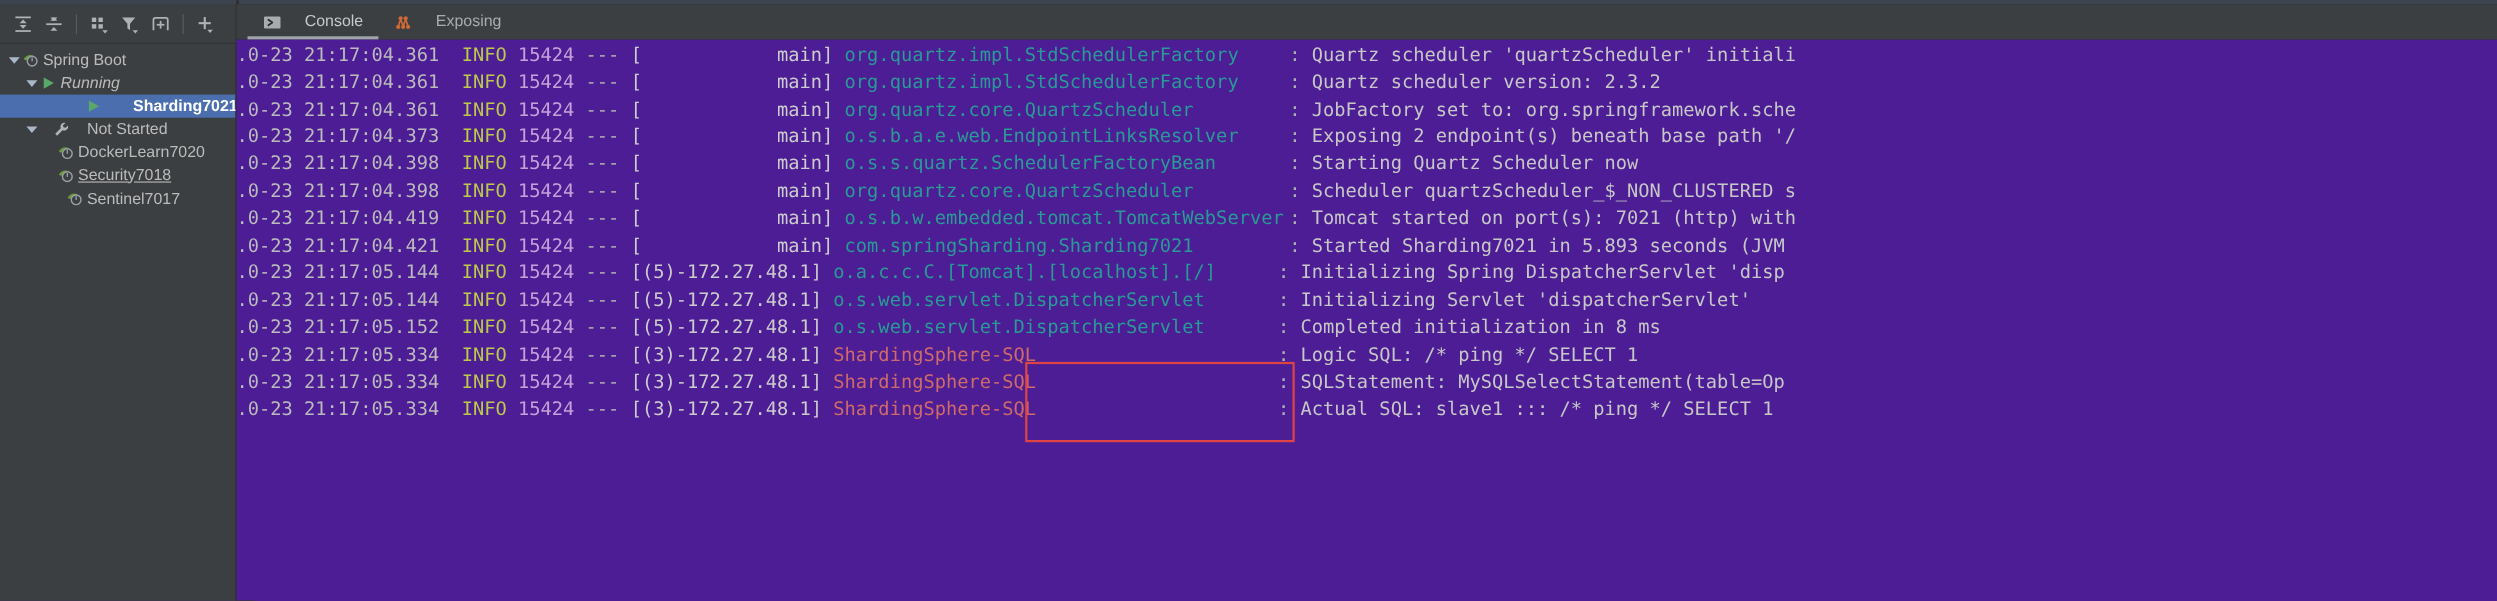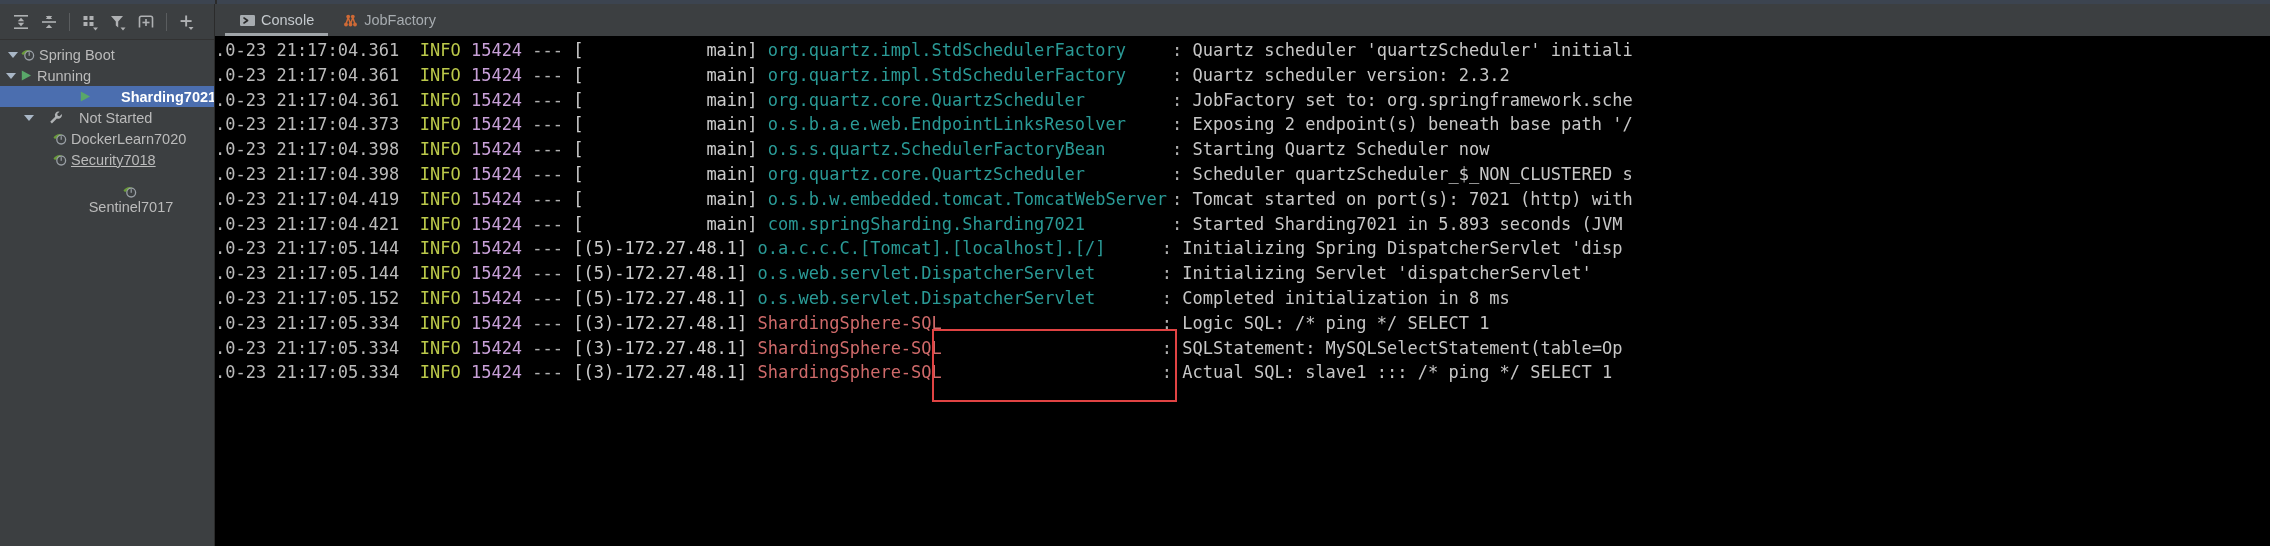--- a/index.html
+++ b/index.html
@@ -67,33 +67,33 @@
     margin-top: 42px;
   }
 
   
   .right-panel { flex: 1; min-width: 0; display: flex; flex-direction: column; background: #2b2b2b; }
   .tabbar {
     height: 32px; background: #3c3f41; display: flex; align-items: stretch;
     padding-left: 10px; flex-shrink: 0;
   }
   .tab {
-    display: flex; align-items: center; gap: 5px;
+    display: flex; align-items: center; gap: 21px;
     padding: 0 14px; color: #a7acb0; font-size: 14.5px;
     position: relative;
   }
   .tab.active { color: #c4c9cd; }
   .tab.active::after {
     content: ""; position: absolute; left: 0; right: 0; bottom: 0;
     height: 3px; background: #a0a5a9;
   }
   .tab-icon { width: 17px; height: 17px; display: flex; align-items: center; justify-content: center; }
 
   .console {
-    flex: 1; background: #000000; overflow: hidden;
+    flex: 1; background: #4c1d95; overflow: hidden;
     position: relative;
     padding-top: 2px;
   }
   .log-line {
     height: 24.8px; line-height: 24.8px;
     font-family: "DejaVu Sans Mono", monospace;
     font-size: 17px;
     white-space: pre;
     color: #a9b7c6;
   }
@@ -207,21 +207,21 @@
           <span class="node-icon">
             <svg width="16" height="15" viewBox="0 0 16 15">
               <path d="M1.5 6.5 Q5 1.5 10.5 3.5 Q7 4.2 4.2 7.5 Q2.5 8.2 1.5 6.5 Z" fill="#6a9a3a"></path>
               <circle cx="9.2" cy="8.6" r="4.4" fill="none" stroke="#9aa0a6" stroke-width="1.3"></circle>
               <rect x="8.6" y="5.2" width="1.2" height="3.6" fill="#9aa0a6"></rect>
             </svg>
           </span>
           <span class="node-label">Spring Boot</span>
         </div>
 
-        <div class="tree-row" style="padding-left:4px;">
+        <div class="tree-row" style="padding-left:22px;font-style:italic;">
           <span class="twisty">
               <span class="tri-down"></span>
             </span>
           <span class="node-icon">
             <svg width="16" height="15" viewBox="0 0 16 15">
               <path d="M3.8 2.4 L13 7.5 L3.8 12.6 Z" fill="#59a869"></path>
             </svg>
           </span>
           <span class="node-label">Running</span>
         </div>
@@ -266,21 +266,21 @@
           <span class="node-icon">
             <svg width="16" height="15" viewBox="0 0 16 15">
               <path d="M1.5 6.5 Q5 1.5 10.5 3.5 Q7 4.2 4.2 7.5 Q2.5 8.2 1.5 6.5 Z" fill="#6a9a3a"></path>
               <circle cx="9.2" cy="8.6" r="4.4" fill="none" stroke="#9aa0a6" stroke-width="1.3"></circle>
               <rect x="8.6" y="5.2" width="1.2" height="3.6" fill="#9aa0a6"></rect>
             </svg>
           </span>
           <span class="node-label">Security7018</span>
         </div>
 
-        <div class="tree-row" style="padding-left:46px;flex-direction:column;">
+        <div class="tree-row" style="padding-left:46px;">
           <span class="twisty empty"></span>
           <span class="node-icon">
             <svg width="16" height="15" viewBox="0 0 16 15">
               <path d="M1.5 6.5 Q5 1.5 10.5 3.5 Q7 4.2 4.2 7.5 Q2.5 8.2 1.5 6.5 Z" fill="#6a9a3a"></path>
               <circle cx="9.2" cy="8.6" r="4.4" fill="none" stroke="#9aa0a6" stroke-width="1.3"></circle>
               <rect x="8.6" y="5.2" width="1.2" height="3.6" fill="#9aa0a6"></rect>
             </svg>
           </span>
           <span class="node-label">Sentinel7017</span>
         </div>
@@ -304,21 +304,21 @@
           <span class="tab-icon">
             <svg width="17" height="15" viewBox="0 0 17 15">
               <path d="M4 11 L6.2 4.5 M8.5 11 L6.2 4.5 M8.5 11 L10.8 4.5 M13 11 L10.8 4.5" stroke="#cf6a36" stroke-width="1.5" fill="none"></path>
               <circle cx="6.2" cy="3.6" r="1.9" fill="#cf6a36"></circle>
               <circle cx="10.8" cy="3.6" r="1.9" fill="#cf6a36"></circle>
               <circle cx="4" cy="11.5" r="1.9" fill="#cf6a36"></circle>
               <circle cx="8.5" cy="11.5" r="1.9" fill="#cf6a36"></circle>
               <circle cx="13" cy="11.5" r="1.9" fill="#cf6a36"></circle>
             </svg>
           </span>
-          <span>JobFactory</span>
+          <span>Exposing</span>
         </div>
       </div>
 
       <div class="console" id="console-output">
         <div class="log-line"><span class="c-ts">.0-23 21:17:04.361</span>  <span class="c-level">INFO</span> <span class="c-pid">15424</span> <span class="c-dash">---</span> <span class="c-thread">[            main]</span> <span class="c-logger" style="display: inline-block; width: 394px;">org.quartz.impl.StdSchedulerFactory</span> <span class="c-sep">:</span> <span class="c-msg">Quartz scheduler 'quartzScheduler' initiali</span></div>
           <div class="log-line"><span class="c-ts">.0-23 21:17:04.361</span>  <span class="c-level">INFO</span> <span class="c-pid">15424</span> <span class="c-dash">---</span> <span class="c-thread">[            main]</span> <span class="c-logger" style="display: inline-block; width: 394px;">org.quartz.impl.StdSchedulerFactory</span> <span class="c-sep">:</span> <span class="c-msg">Quartz scheduler version: 2.3.2</span></div>
           <div class="log-line"><span class="c-ts">.0-23 21:17:04.361</span>  <span class="c-level">INFO</span> <span class="c-pid">15424</span> <span class="c-dash">---</span> <span class="c-thread">[            main]</span> <span class="c-logger" style="display: inline-block; width: 394px;">org.quartz.core.QuartzScheduler</span> <span class="c-sep">:</span> <span class="c-msg">JobFactory set to: org.springframework.sche</span></div>
           <div class="log-line"><span class="c-ts">.0-23 21:17:04.373</span>  <span class="c-level">INFO</span> <span class="c-pid">15424</span> <span class="c-dash">---</span> <span class="c-thread">[            main]</span> <span class="c-logger" style="display: inline-block; width: 394px;">o.s.b.a.e.web.EndpointLinksResolver</span> <span class="c-sep">:</span> <span class="c-msg">Exposing 2 endpoint(s) beneath base path '/</span></div>
           <div class="log-line"><span class="c-ts">.0-23 21:17:04.398</span>  <span class="c-level">INFO</span> <span class="c-pid">15424</span> <span class="c-dash">---</span> <span class="c-thread">[            main]</span> <span class="c-logger" style="display: inline-block; width: 394px;">o.s.s.quartz.SchedulerFactoryBean</span> <span class="c-sep">:</span> <span class="c-msg">Starting Quartz Scheduler now</span></div>
           <div class="log-line"><span class="c-ts">.0-23 21:17:04.398</span>  <span class="c-level">INFO</span> <span class="c-pid">15424</span> <span class="c-dash">---</span> <span class="c-thread">[            main]</span> <span class="c-logger" style="display: inline-block; width: 394px;">org.quartz.core.QuartzScheduler</span> <span class="c-sep">:</span> <span class="c-msg">Scheduler quartzScheduler_$_NON_CLUSTERED s</span></div>

